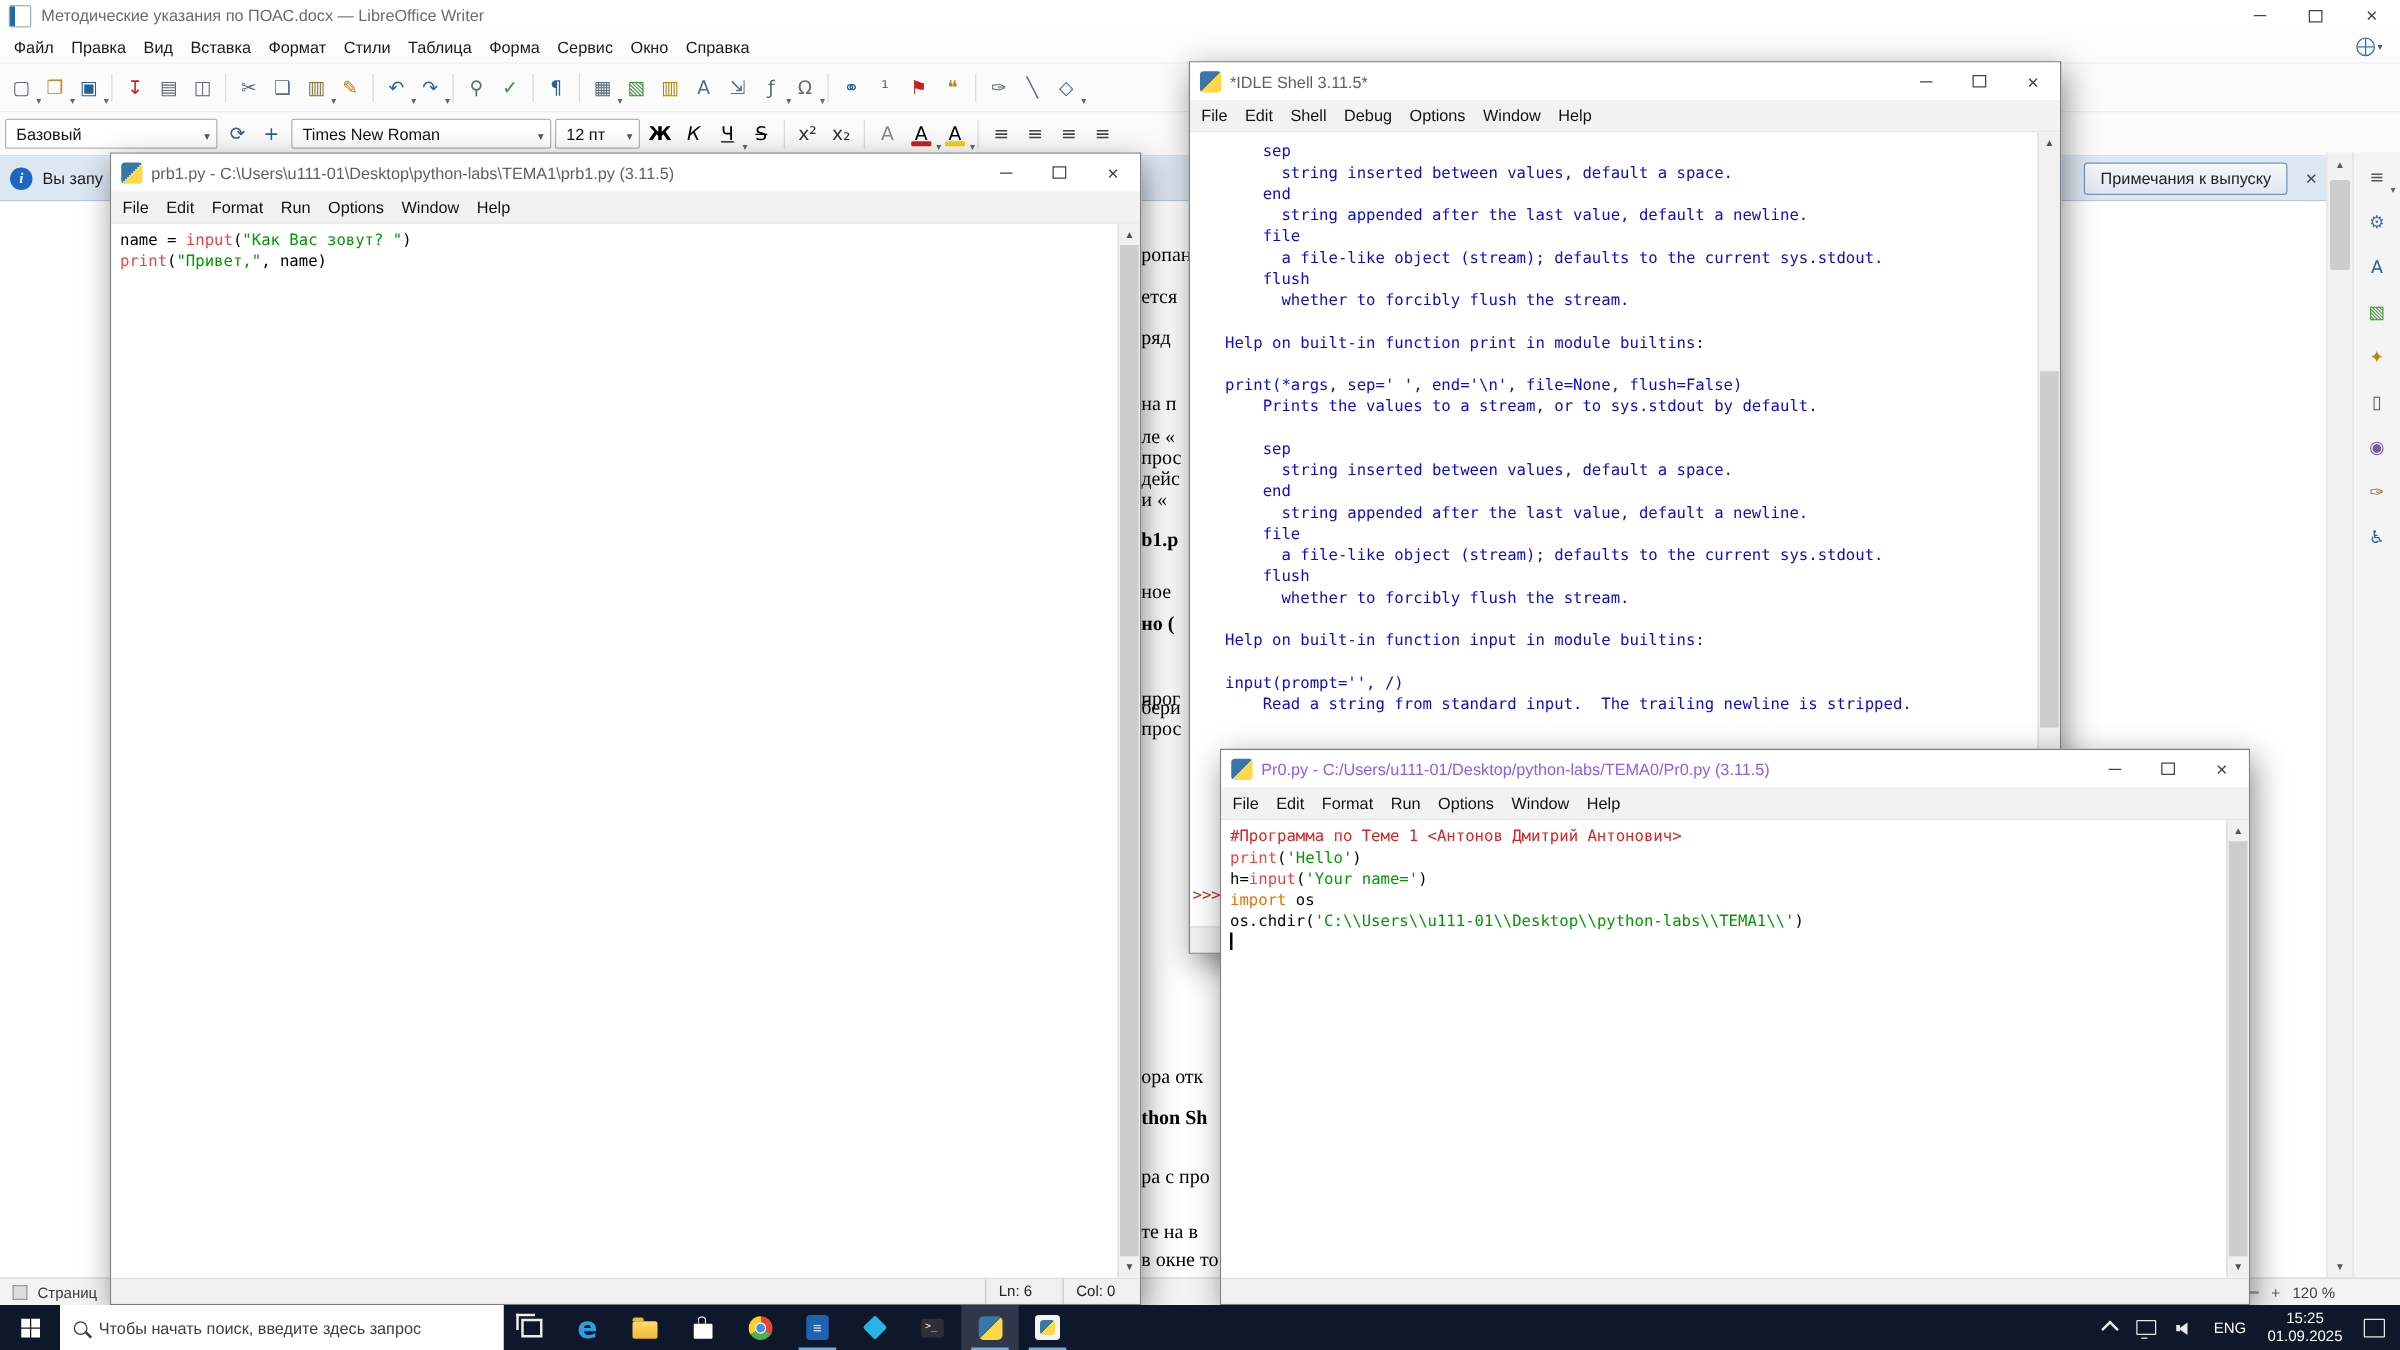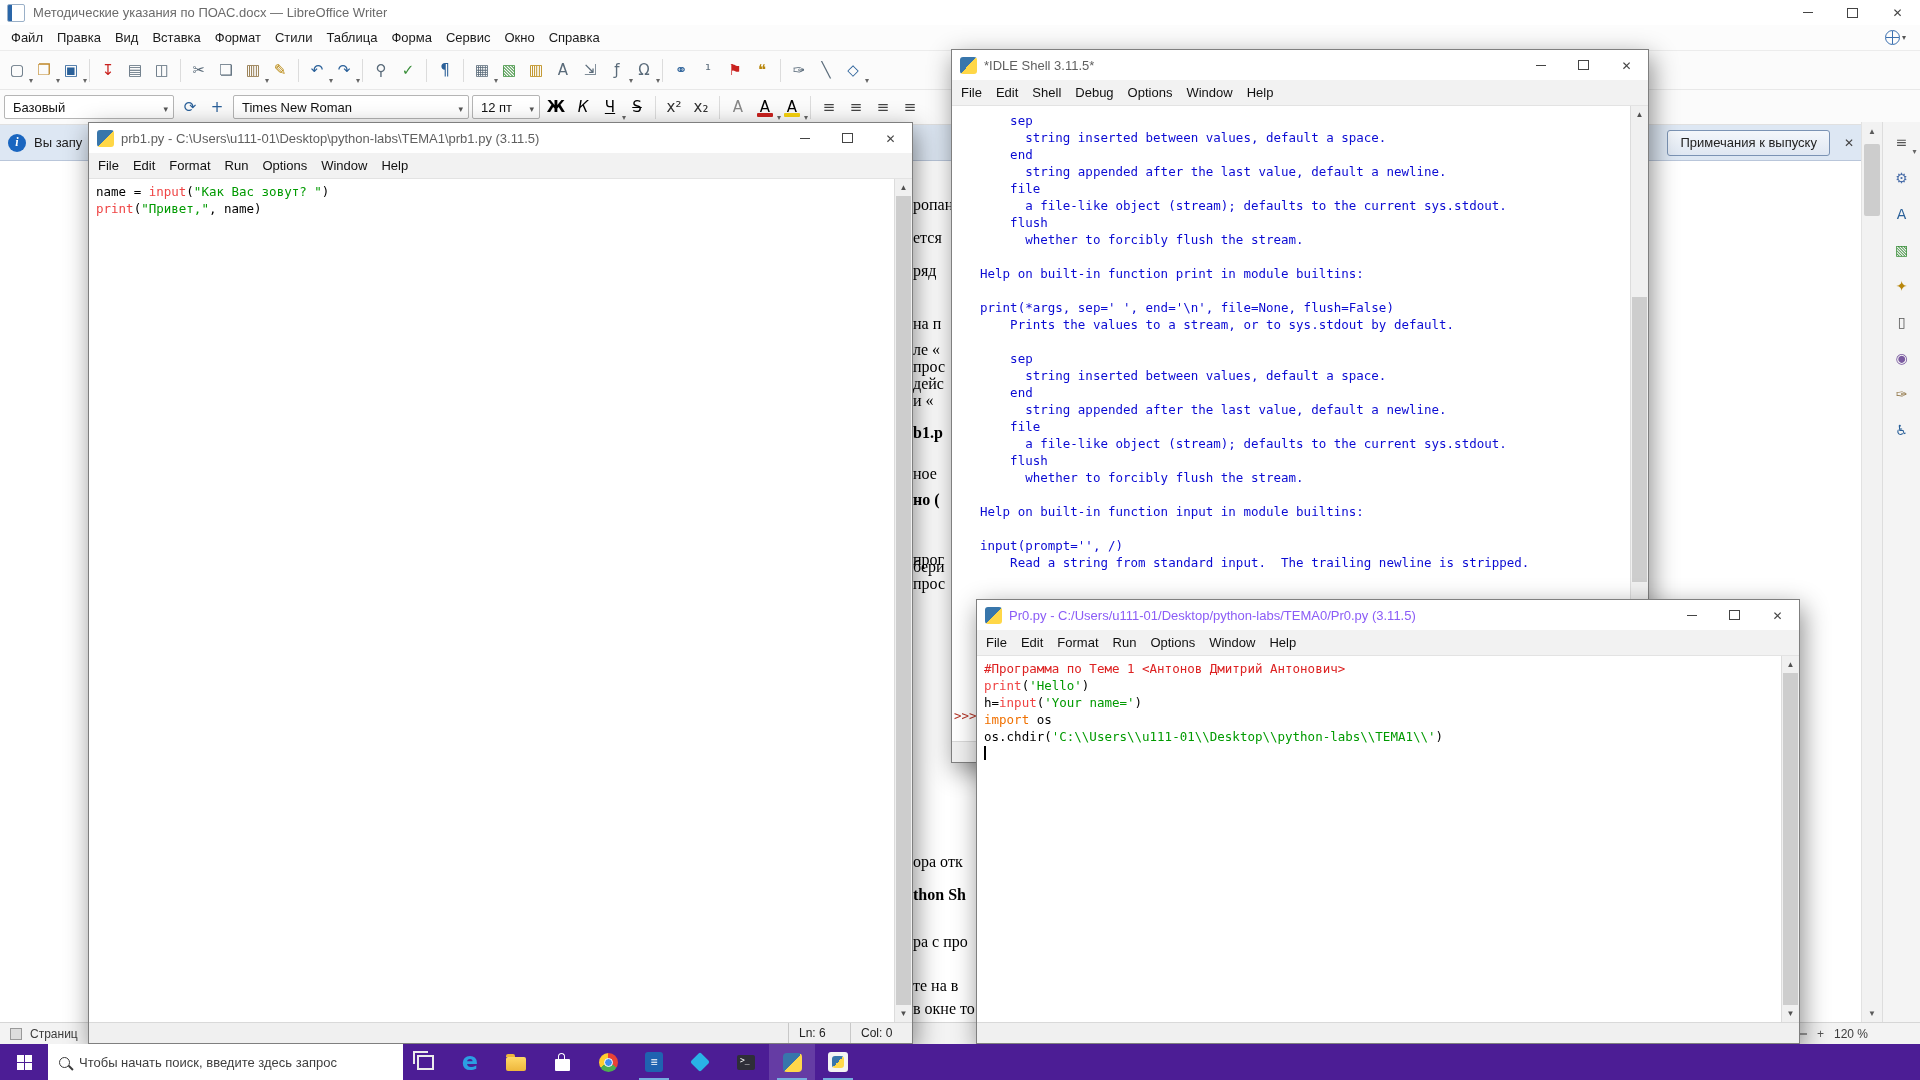--- a/index.html
+++ b/index.html
@@ -90,21 +90,21 @@
   .th-full{top:17px;height:calc(100% - 34px);}
   .th-mid{top:30%;height:45%;}
   .s-bar{height:20px;background:#f0f0f0;border-top:1px solid #d9d9d9;display:flex;align-items:center;
          font-size:12px;color:#222;flex:none;}
   .scell{min-width:62px;height:100%;display:flex;align-items:center;padding:0 10px;border-left:1px solid #c8c8c8;box-sizing:border-box;}
   .scell:first-of-type{margin-left:auto;}
   #win-prb1{left:88px;top:122px;width:825px;height:922px;z-index:2;}
   #win-shell{left:951px;top:49px;width:698px;height:714px;z-index:3;}
   #win-pr0{left:976px;top:599px;width:824px;height:445px;z-index:4;}
   
-  #taskbar{position:absolute;left:0;top:1044px;width:1920px;height:36px;background:#4c1d95;z-index:20;
+  #taskbar{position:absolute;left:0;top:1044px;width:1920px;height:36px;background:#0f172a;z-index:20;
            display:flex;align-items:stretch;color:#fff;}
   .tb-start{width:48px;display:flex;align-items:center;justify-content:center;}
   .winlogo{display:grid;grid-template-columns:7px 7px;grid-template-rows:7px 7px;gap:1px;}
   .winlogo i{background:#fff;}
   .tb-search{width:355px;background:#fff;display:flex;align-items:center;padding:0 11px;gap:9px;
              font-size:13px;color:#3f3f3f;box-sizing:border-box;}
   .mag{width:9px;height:9px;border:1.5px solid #3a3a3a;border-radius:50%;position:relative;flex:none;}
   .mag::after{content:"";position:absolute;width:6px;height:1.5px;background:#3a3a3a;transform:rotate(45deg);
               right:-5px;bottom:-2px;}
   .tb-view{width:44px;display:flex;align-items:center;justify-content:center;}
@@ -232,21 +232,21 @@
       </div>
     <div class="w-toolbar2">
       <div class="combo" style="width:170px">
         <span>Базовый</span>
           <span class="ca"></span>
       </div>
       <div class="inlineicons">
           <span class="tbico" style="color: rgb(42, 96, 153);">⟳</span>
           <span class="tbico" style="color: rgb(42, 96, 153);">+</span>
         </div>
-      <div class="combo" style="width:236px">
+      <div class="combo" style="width:208px">
         <span>Times New Roman</span>
           <span class="ca"></span>
       </div>
       <div class="combo" style="width:68px">
         <span>12 пт</span>
           <span class="ca"></span>
       </div>
       <div class="inlineicons">
           <span class="tbico g-b" style="color: rgb(0, 0, 0);">Ж</span>
           <span class="tbico g-i" style="color: rgb(0, 0, 0);">К</span>
@@ -521,15 +521,34 @@
         <div class="appcell">
           <span class="appico ap-terminal"></span>
         </div>
         <div class="appcell open active">
           <span class="appico ap-idle"></span>
         </div>
         <div class="appcell open">
           <span class="appico ap-python"></span>
         </div>
       </div>
+    <div class="tray">
+      <div class="tr">
+          <span class="chev"></span>
+        </div>
+      <div class="tr">
+          <span class="net"></span>
+        </div>
+      <div class="tr">
+          <span class="vol"></span>
+        </div>
+      <div class="tr lang">ENG</div>
+      <div class="clock">
+        <span>15:25</span>
+        <span>01.09.2025</span>
+      </div>
+      <div class="tr">
+          <span class="ac"></span>
+        </div>
+    </div>
   </div>
 
 </div>
 
 </body></html>

